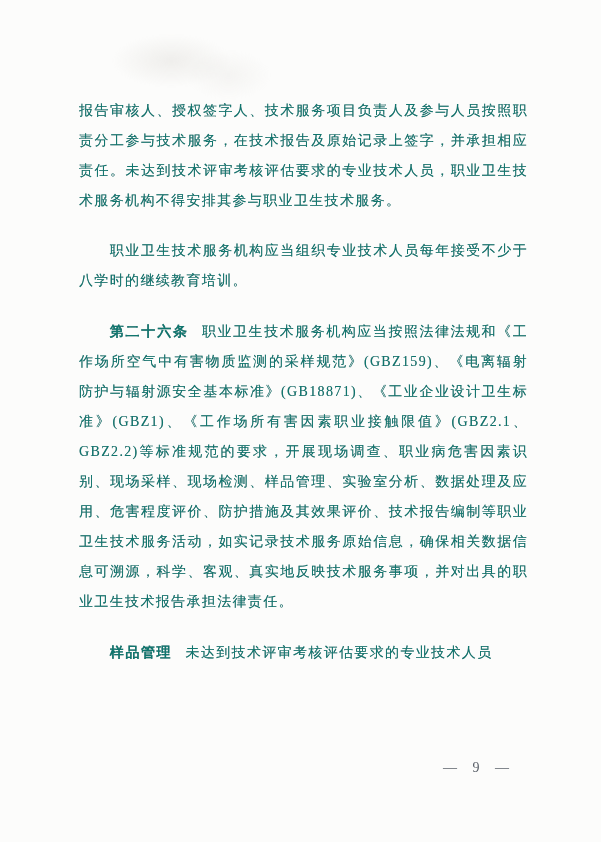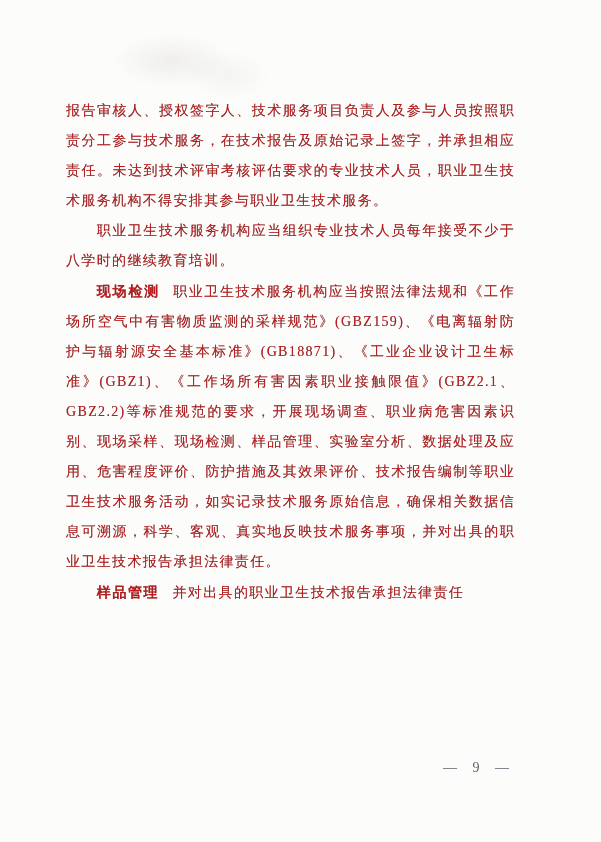--- a/index.html
+++ b/index.html
@@ -30,36 +30,37 @@
     top: 18px;
     width: 190px;
     height: 95px;
     background:
       radial-gradient(ellipse 45% 40% at 35% 45%, rgba(190,185,178,0.20), rgba(190,185,178,0) 70%),
       radial-gradient(ellipse 30% 35% at 65% 60%, rgba(200,196,190,0.14), rgba(200,196,190,0) 75%);
     filter: blur(1px);
   }
   .doc-body {
     position: absolute;
-    left: 66px;
+    left: 79px;
     top: 96px;
     width: 449px;
-    color: #b91c1c;
+    color: #0f766e;
     font-size: 14px;
     line-height: 30px;
     letter-spacing: 1.35px;
     text-align: justify;
     text-justify: inter-character;
   }
   .para {
     margin: 0;
     text-shadow: 0 0 0.5px rgba(60,67,78,0.55);
   }
   .para.indent {
     text-indent: 2.2em;
+    margin-top: 20px;
   }
   .lead {
     font-family: "Liberation Sans", "DejaVu Sans", sans-serif;
     font-weight: 700;
     margin-right: 0.95em;
     letter-spacing: 1.6px;
   }
   .footer {
     position: absolute;
     top: 760px;
@@ -74,20 +75,20 @@
 </style>
 </head>
 <body>
 
 <div class="page">
   <div class="smudge"></div>
 
   <div class="doc-body">
       <p class="para">报告审核人、授权签字人、技术服务项目负责人及参与人员按照职责分工参与技术服务，在技术报告及原始记录上签字，并承担相应责任。未达到技术评审考核评估要求的专业技术人员，职业卫生技术服务机构不得安排其参与职业卫生技术服务。</p>
       <p class="para indent">职业卫生技术服务机构应当组织专业技术人员每年接受不少于八学时的继续教育培训。</p>
-      <p class="para indent"><span class="lead">现场检测</span><span>职业卫生技术服务机构应当按照法律法规和《工作场所空气中有害物质监测的采样规范》(GBZ159)、《电离辐射防护与辐射源安全基本标准》(GB18871)、《工业企业设计卫生标准》(GBZ1)、《工作场所有害因素职业接触限值》(GBZ2.1、GBZ2.2)等标准规范的要求，开展现场调查、职业病危害因素识别、现场采样、现场检测、样品管理、实验室分析、数据处理及应用、危害程度评价、防护措施及其效果评价、技术报告编制等职业卫生技术服务活动，如实记录技术服务原始信息，确保相关数据信息可溯源，科学、客观、真实地反映技术服务事项，并对出具的职业卫生技术报告承担法律责任。</span></p>
-      <p class="para indent"><span class="lead">样品管理</span><span>并对出具的职业卫生技术报告承担法律责任</span></p>
+      <p class="para indent"><span class="lead">第二十六条</span><span>职业卫生技术服务机构应当按照法律法规和《工作场所空气中有害物质监测的采样规范》(GBZ159)、《电离辐射防护与辐射源安全基本标准》(GB18871)、《工业企业设计卫生标准》(GBZ1)、《工作场所有害因素职业接触限值》(GBZ2.1、GBZ2.2)等标准规范的要求，开展现场调查、职业病危害因素识别、现场采样、现场检测、样品管理、实验室分析、数据处理及应用、危害程度评价、防护措施及其效果评价、技术报告编制等职业卫生技术服务活动，如实记录技术服务原始信息，确保相关数据信息可溯源，科学、客观、真实地反映技术服务事项，并对出具的职业卫生技术报告承担法律责任。</span></p>
+      <p class="para indent"><span class="lead">样品管理</span><span>未达到技术评审考核评估要求的专业技术人员</span></p>
     </div>
 
   <div class="footer">
     <span>— 9 —</span>
   </div>
 </div>
 
 </body></html>

